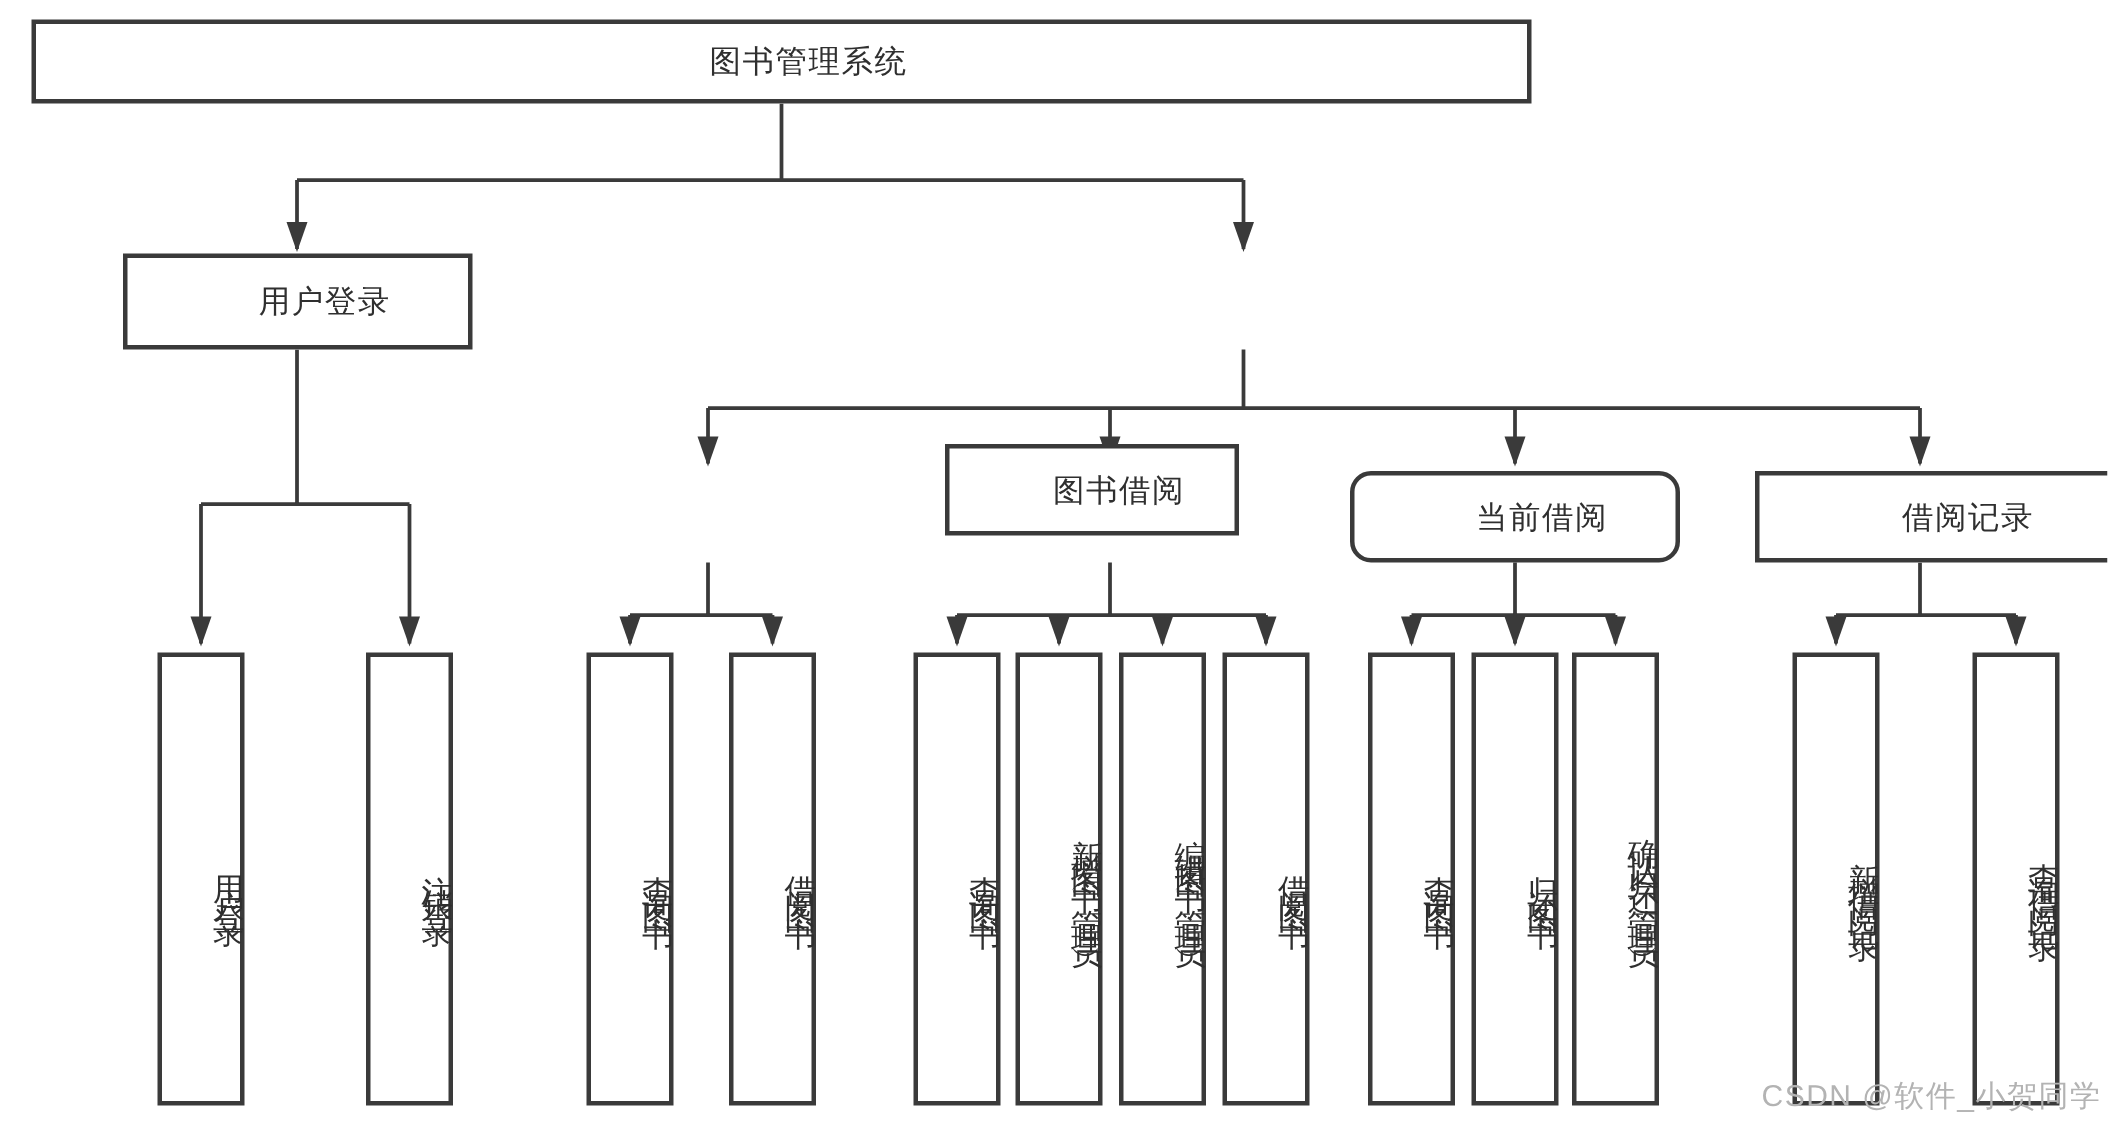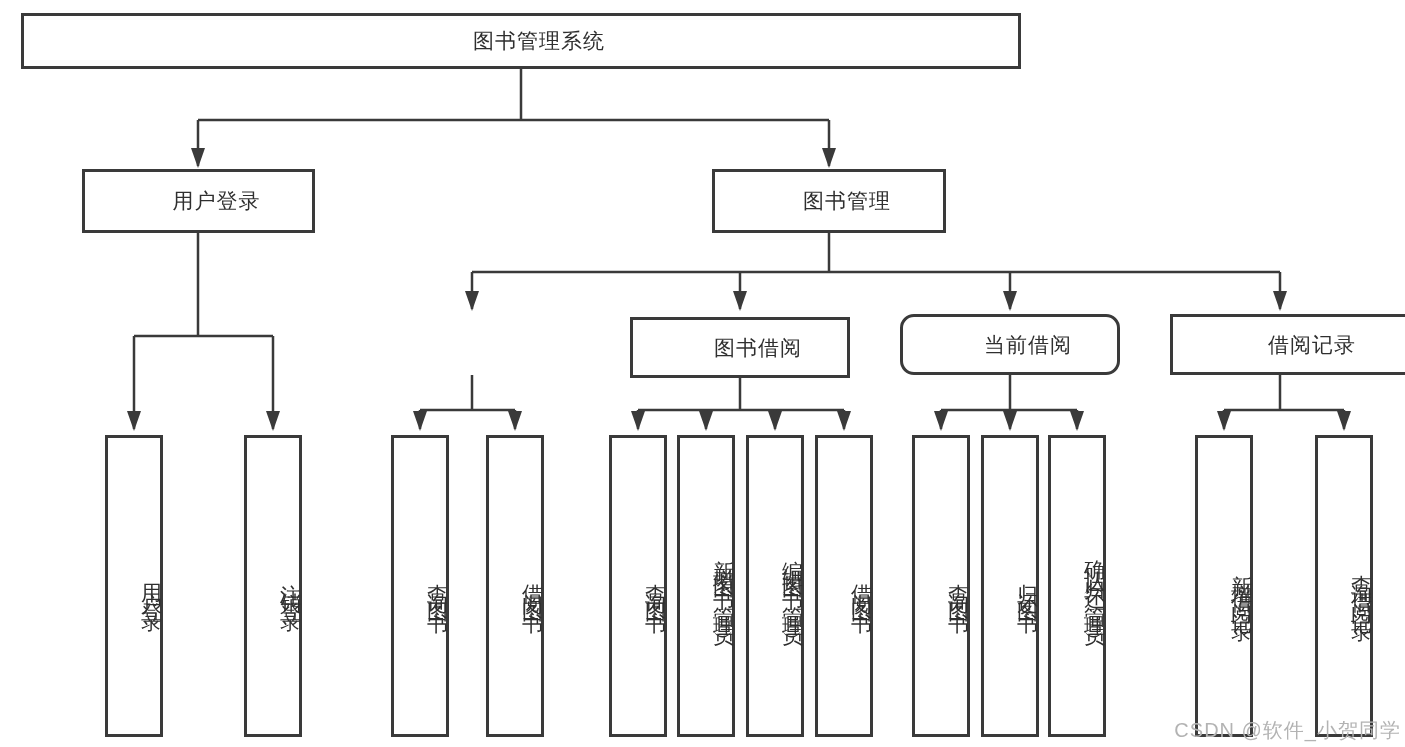--- a/index.html
+++ b/index.html
@@ -86,23 +86,22 @@
     <path class="cline" d="M1077,410 V429" marker-end="url(#arrow)"></path>
 
     <path class="cline" d="M1280,375 V410 M1224,410 H1344"></path>
     <path class="cline" d="M1224,410 V429" marker-end="url(#arrow)"></path>
     <path class="cline" d="M1344,410 V429" marker-end="url(#arrow)"></path>
   </svg>
 
   <div class="node" style="left:21px;top:13px;width:1000px;height:56px;">图书管理系统</div>
 
   <div class="node" style="left:82px;top:169px;width:233px;height:64px;">用户登录</div>
-  <div class="node" style="left:712px;top:169px;width:234px;height:64px;">图书管理</div>
 
-  <div class="node" style="left:630px;top:317px;width:220px;height:61px;">图书借阅</div>
+  <div class="node" style="left:630px;top:296px;width:196px;height:61px;">图书借阅</div>
   <div class="node" style="left:900px;top:314px;width:220px;height:61px;border-radius:14px;">当前借阅</div>
   <div class="node" style="left:1170px;top:314px;width:248px;height:61px;">借阅记录</div>
 
   <div class="node leaf" style="left:105px;">
     <span class="vtext">用户登录</span>
   </div>
   <div class="node leaf" style="left:244px;">
     <span class="vtext">注销登录</span>
   </div>
 

